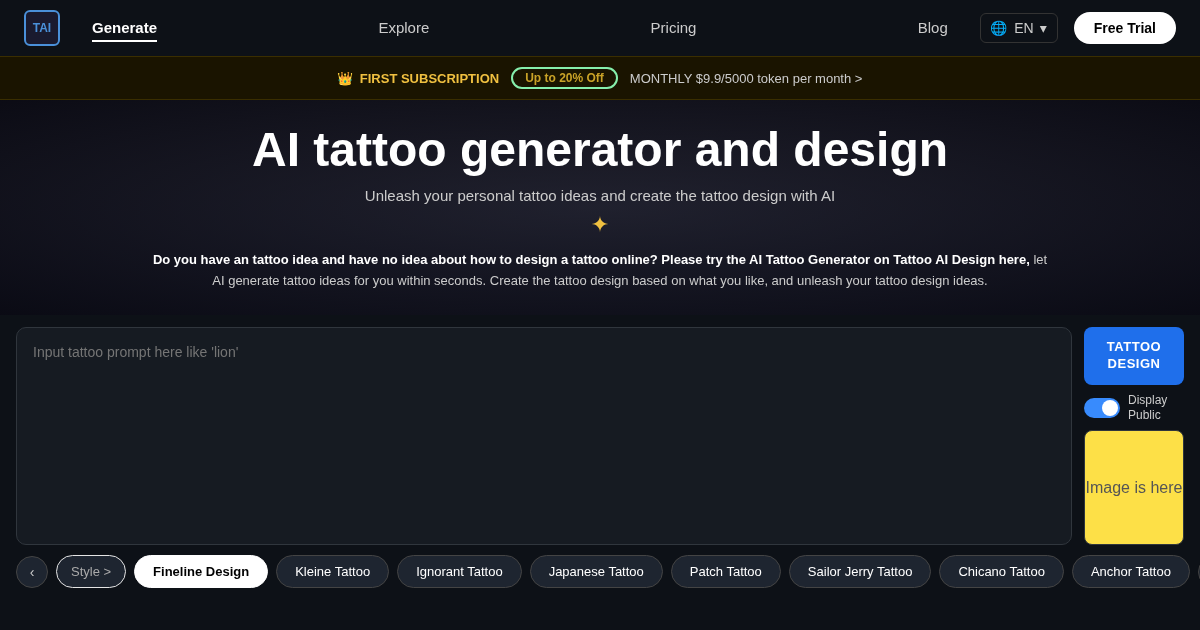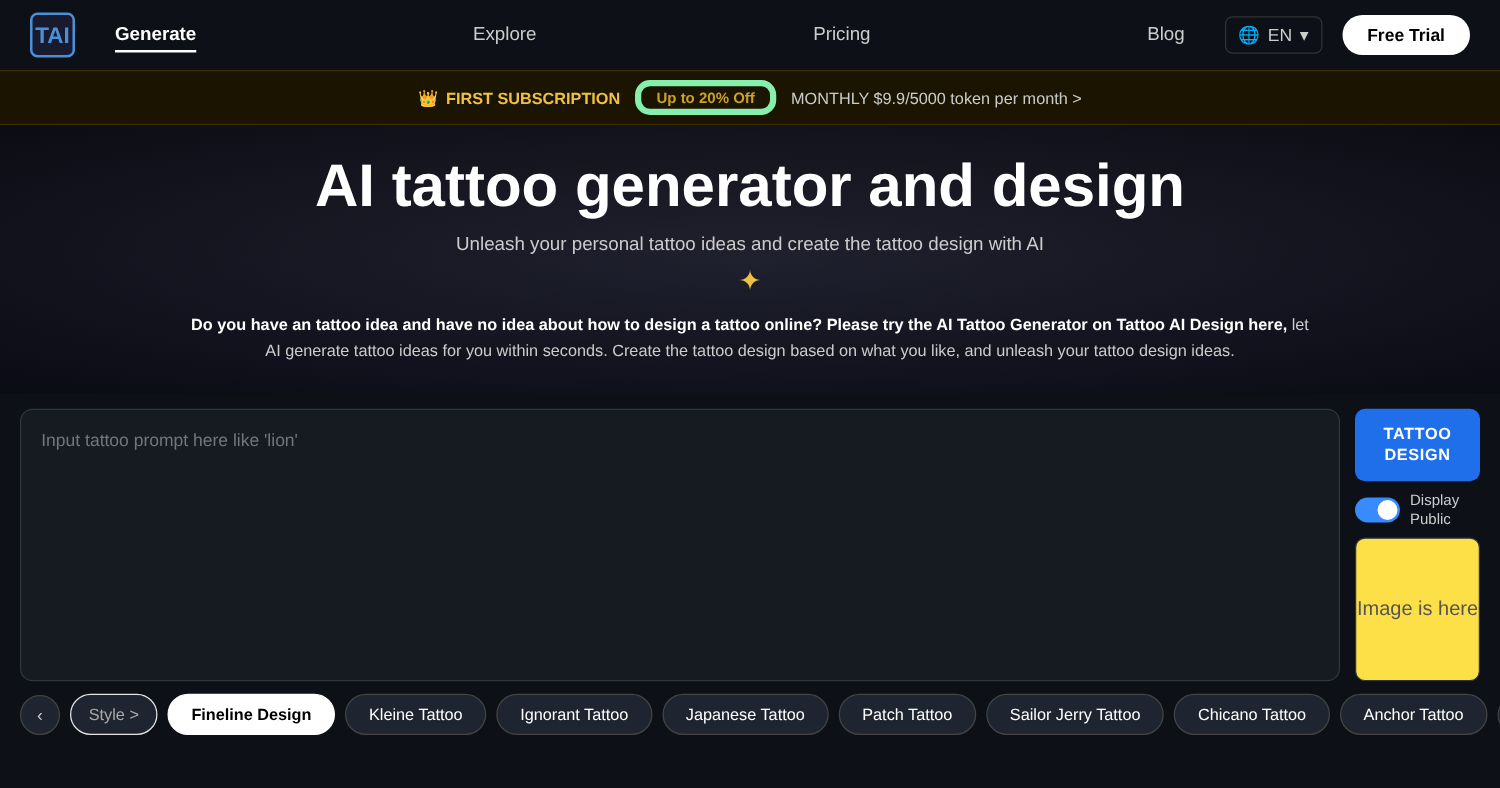--- a/index.html
+++ b/index.html
@@ -34,21 +34,21 @@
     }
     .logo-icon {
       width: 36px;
       height: 36px;
       background: #1a1a2e;
       border: 2px solid #4a90d9;
       border-radius: 6px;
       display: flex;
       align-items: center;
       justify-content: center;
-      font-size: 18px;
+      font-size: 12px;
       font-weight: 900;
       color: #4a90d9;
     }
     .nav-links {
       flex: 1;
       display: flex;
       justify-content: space-between;
       gap: 48px;
     }
     .nav-link {
@@ -96,21 +96,21 @@
       border-bottom: 1px solid #3a2e00;
       height: 44px;
       display: flex;
       align-items: center;
       justify-content: center;
       gap: 12px;
       font-size: 13px;
     }
     .banner-badge {
       background: transparent;
-      border: 5px solid #86efac;
+      border: 2px solid #86efac;
       color: #c9a227;
       border-radius: 12px;
       padding: 2px 12px;
       font-size: 12px;
       font-weight: 600;
     }
     .banner-first {
       color: #f0c040;
       font-weight: 700;
       display: flex;

